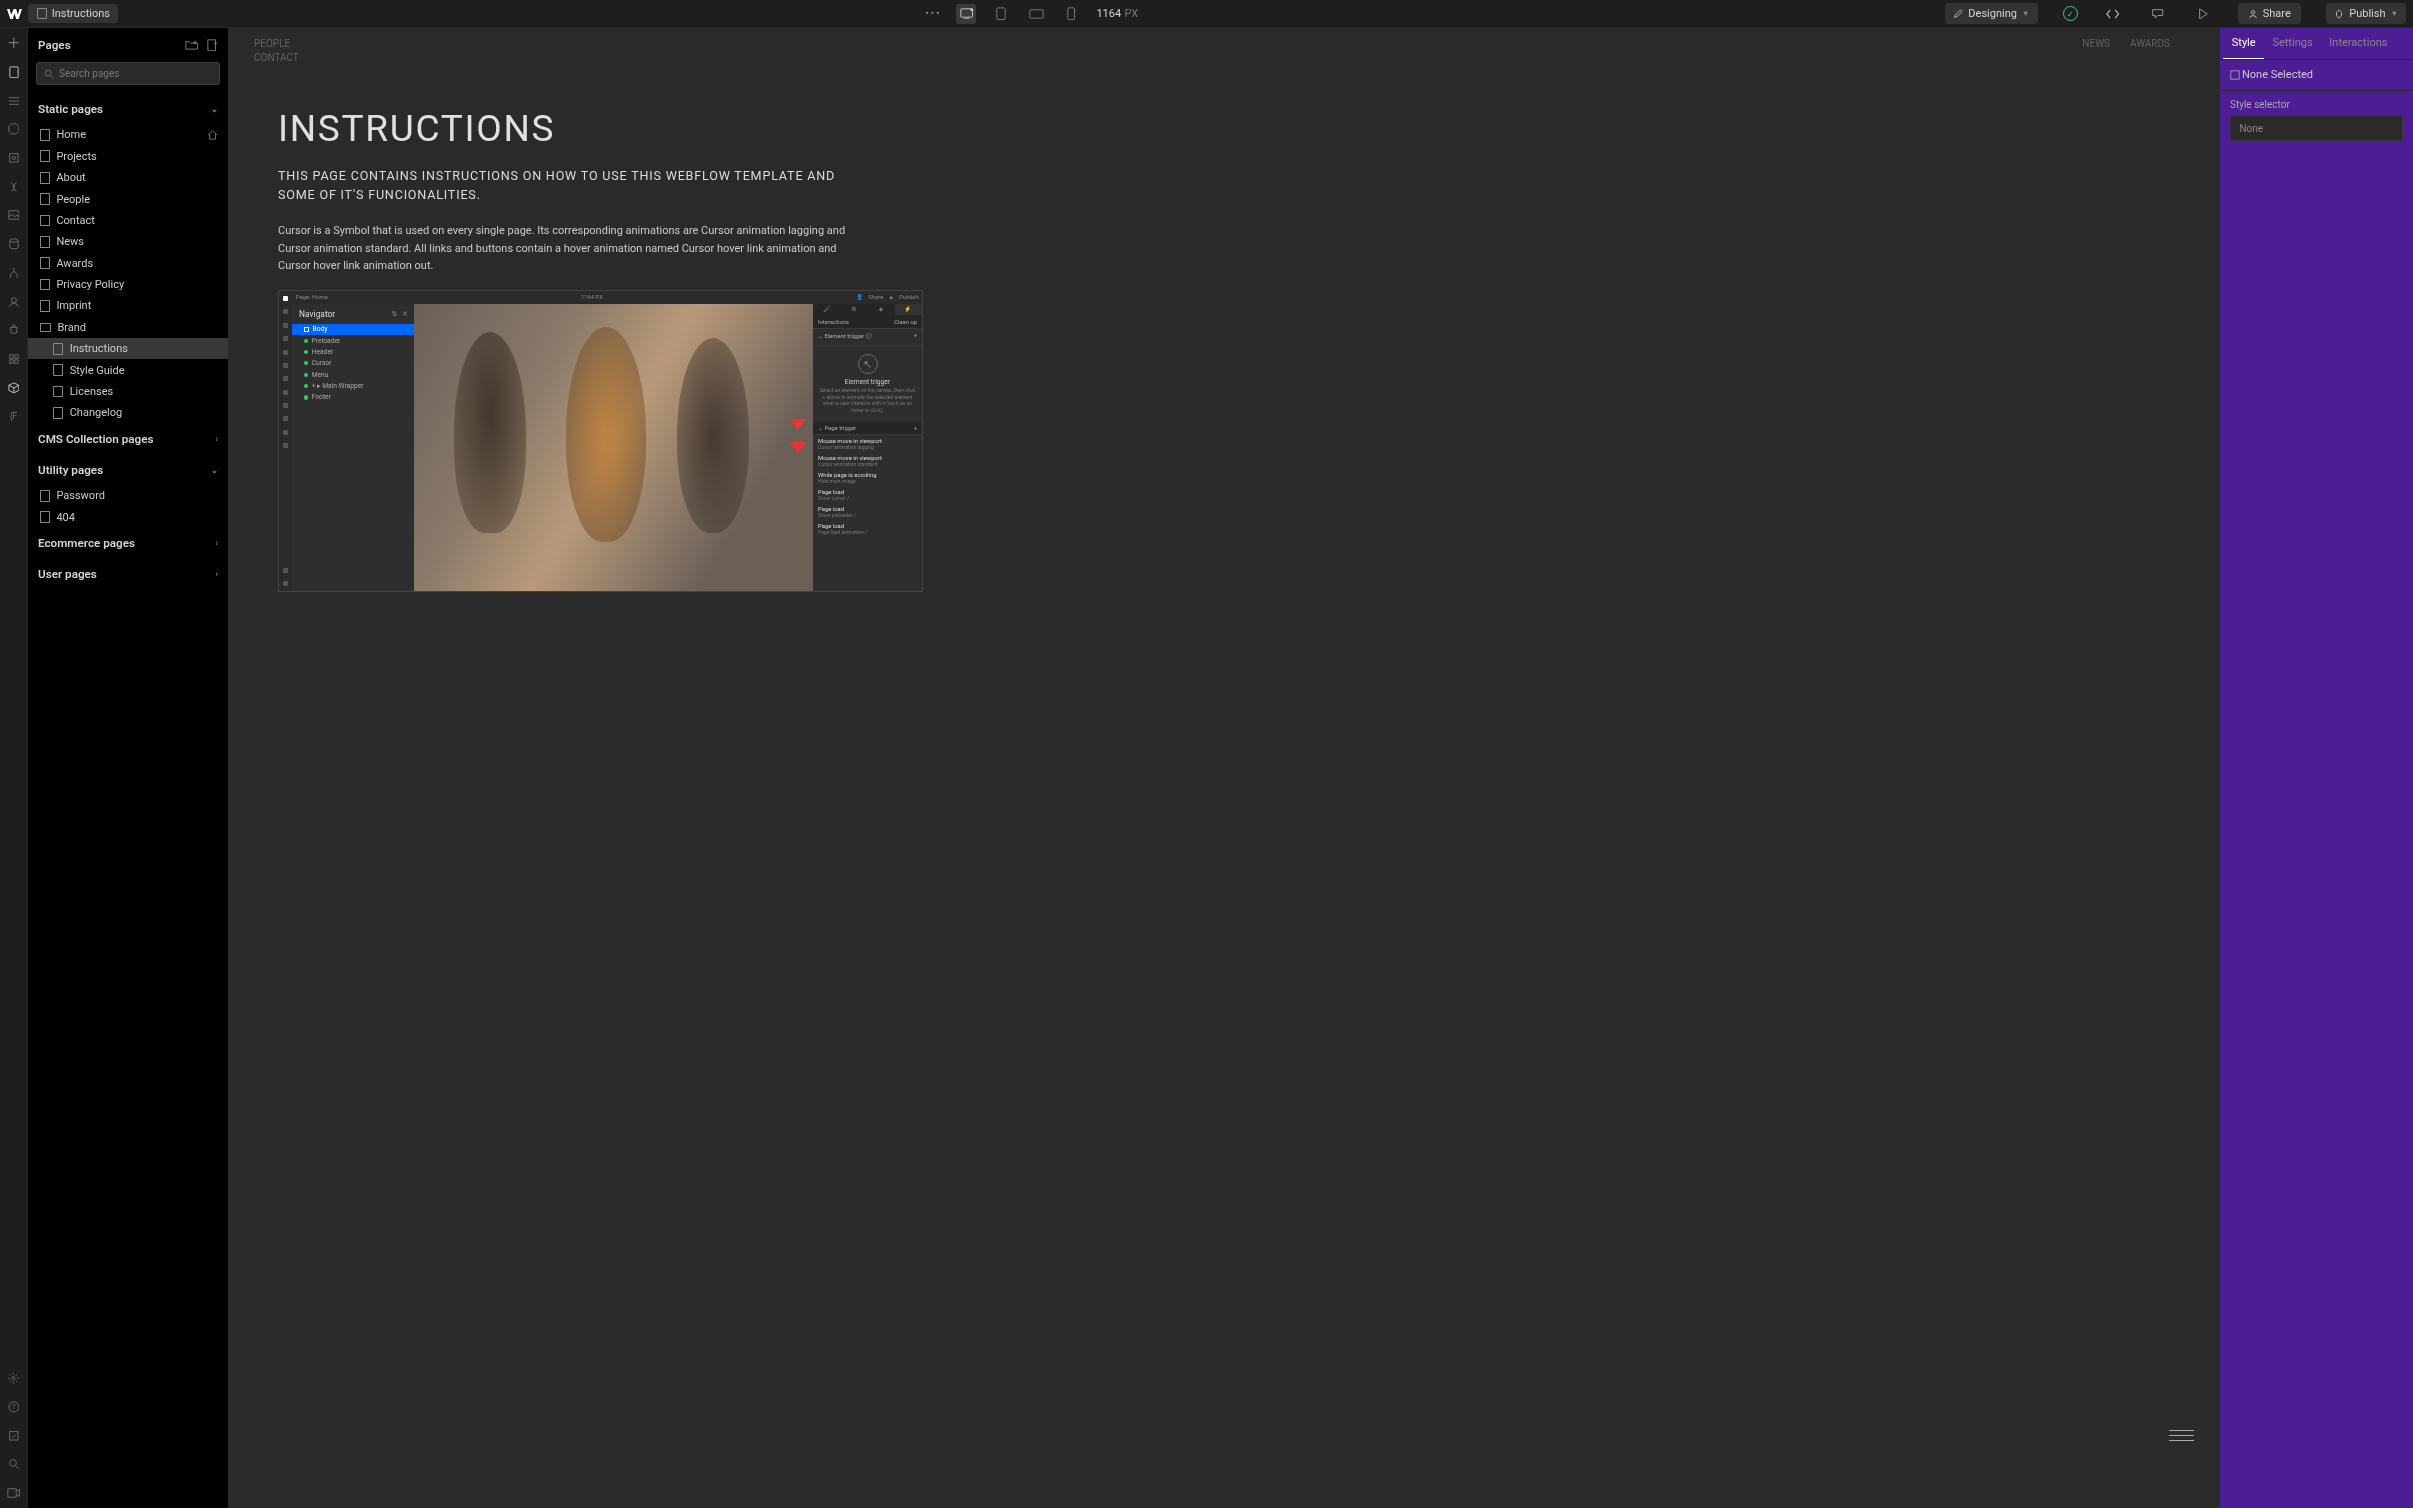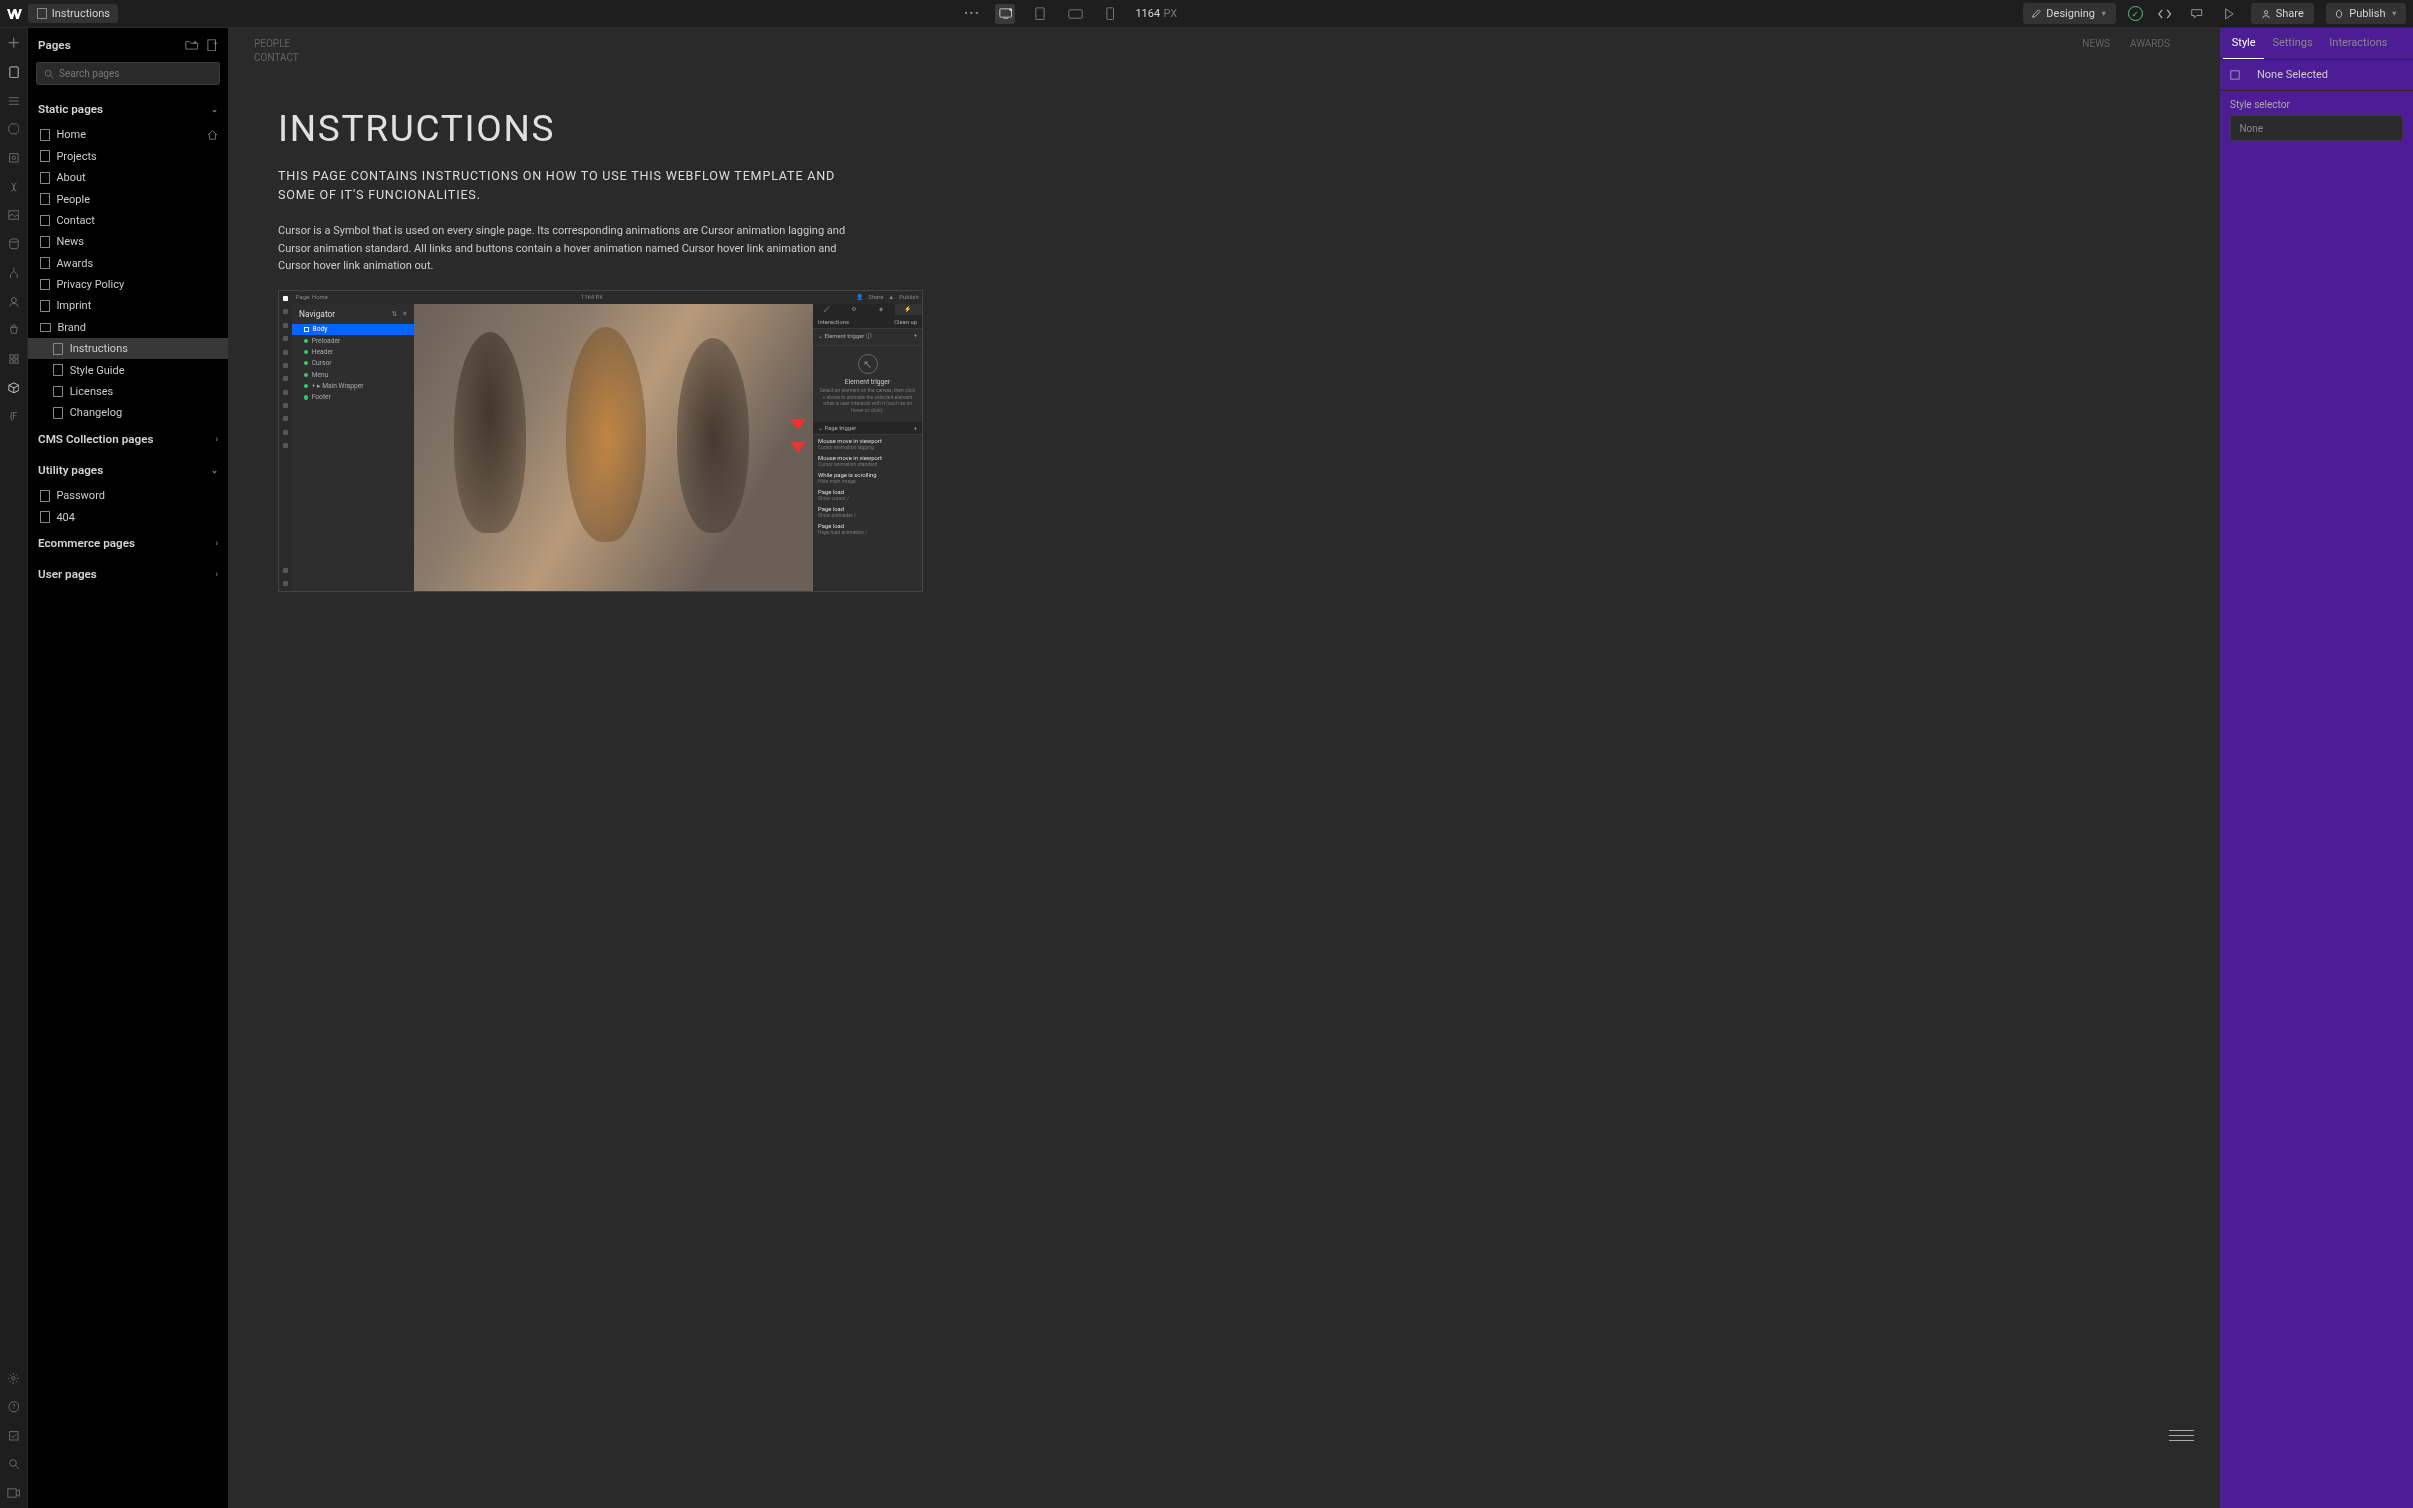--- a/index.html
+++ b/index.html
@@ -85,21 +85,21 @@
       font-size: 11px;
       display: flex;
       gap: 3.4px;
     }
     .viewport-size .unit {
       color: #777;
     }
     .topbar-right {
       display: flex;
       align-items: center;
-      gap: 12px;
+      gap: 25px;
     }
     .designing-btn {
       background: #333;
       padding: 4.2px 8.4px;
       border-radius: 3.4px;
       display: flex;
       align-items: center;
       gap: 5px;
       cursor: pointer;
       font-size: 11px;
@@ -524,21 +524,21 @@
       color: #888;
       cursor: pointer;
     }
     .rp-tab.active {
       color: #fff;
       border-bottom: 1.3px solid #fff;
     }
     .rp-row {
       display: flex;
       align-items: center;
-      gap: 17px;
+      gap: 2px;
       padding: 8.4px 10px;
       font-size: 11px;
       color: #ccc;
       border-bottom: 0.8px solid #2a2a2a;
     }
     .rp-label {
       padding: 8.4px 10px 5px;
       font-size: 10px;
       color: #aaa;
     }

